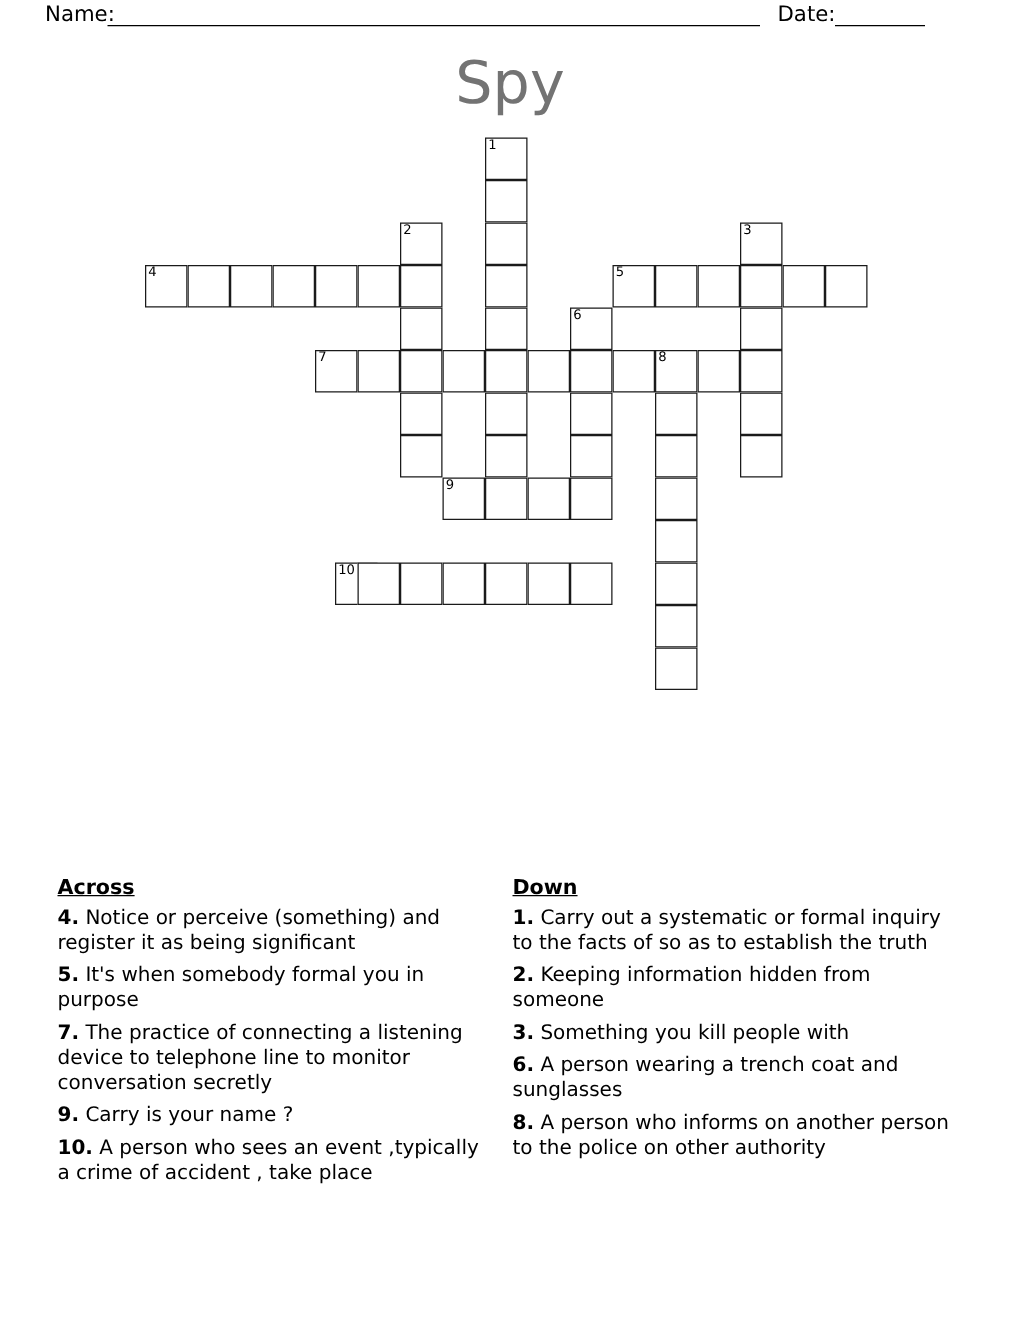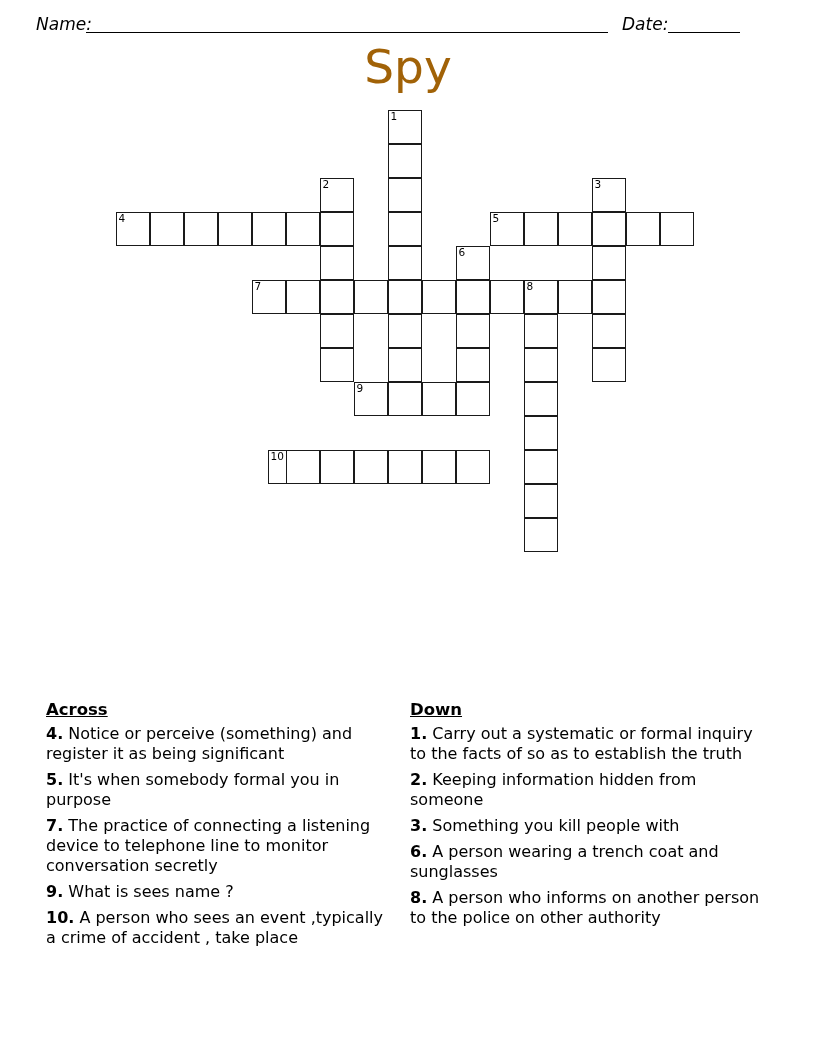--- a/index.html
+++ b/index.html
@@ -14,24 +14,23 @@
     position: relative;
     font-family: "DejaVu Sans", sans-serif;
     color: #000000;
     overflow: hidden;
   }
 
   
   #header-row {
     position: absolute;
     left: 0;
-    top: 12px;
+    top: 0;
     width: 816px;
     height: 28px;
-    font-style: italic;
   }
   .hdr-label {
     position: absolute;
     font-size: 17px;
     line-height: 20px;
     color: #000;
     white-space: nowrap;
   }
   .hdr-rule {
     position: absolute;
@@ -47,21 +46,21 @@
   #puzzle-title {
     position: absolute;
     left: 0;
     top: 40px;
     width: 816px;
     text-align: center;
     font-size: 47px;
     line-height: 54px;
     font-weight: normal;
     font-family: "DejaVu Sans", sans-serif;
-    color: #a16207;
+    color: #737373;
   }
 
   
   #crossword-grid {
     position: absolute;
     left: 0;
     top: 0;
     width: 816px;
     height: 600px;
   }
@@ -213,21 +212,21 @@
   </div>
 
 <div id="clues">
 
   <div class="clue-col" id="clues-across">
     <div class="clue-heading">Across</div>
     <div id="across-list">
         <p class="clue-item"><span class="clue-num">4.</span><span> Notice or perceive (something) and register it as being significant</span></p>
         <p class="clue-item"><span class="clue-num">5.</span><span> It's when somebody formal you in purpose</span></p>
         <p class="clue-item"><span class="clue-num">7.</span><span> The practice of connecting a listening device to telephone line to monitor conversation secretly</span></p>
-        <p class="clue-item"><span class="clue-num">9.</span><span> What is sees name ?</span></p>
+        <p class="clue-item"><span class="clue-num">9.</span><span> Carry is your name ?</span></p>
         <p class="clue-item"><span class="clue-num">10.</span><span> A person who sees an event ,typically a crime of accident , take place</span></p>
       </div>
   </div>
 
   <div class="clue-col" id="clues-down">
     <div class="clue-heading">Down</div>
     <div id="down-list">
         <p class="clue-item"><span class="clue-num">1.</span><span> Carry out a systematic or formal inquiry to the facts of so as to establish the truth</span></p>
         <p class="clue-item"><span class="clue-num">2.</span><span> Keeping information hidden from someone</span></p>
         <p class="clue-item"><span class="clue-num">3.</span><span> Something you kill people with</span></p>

